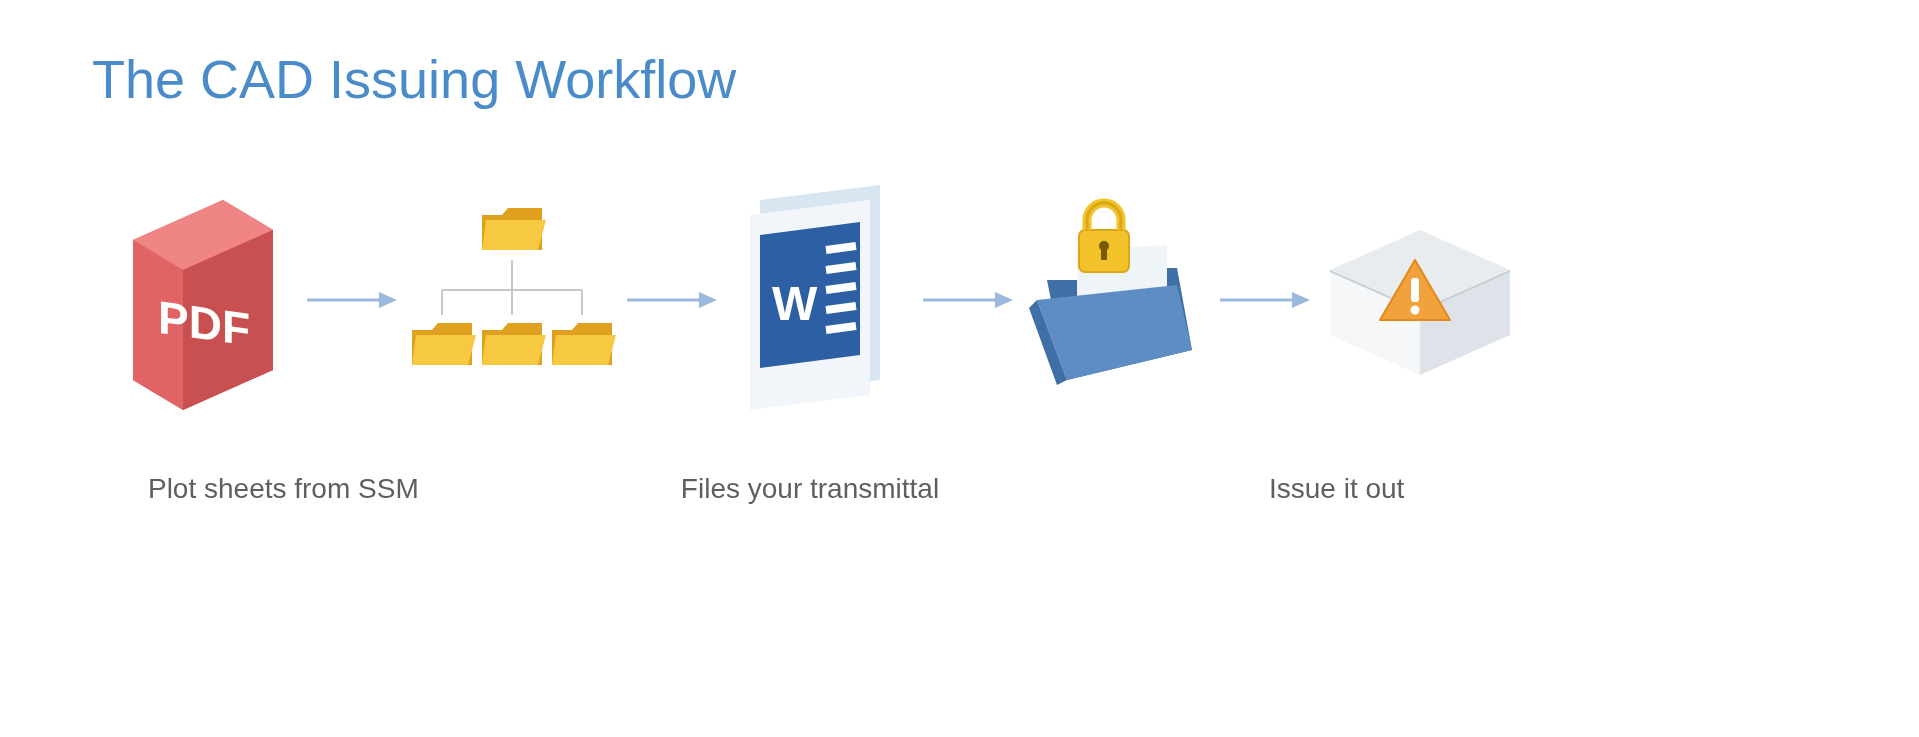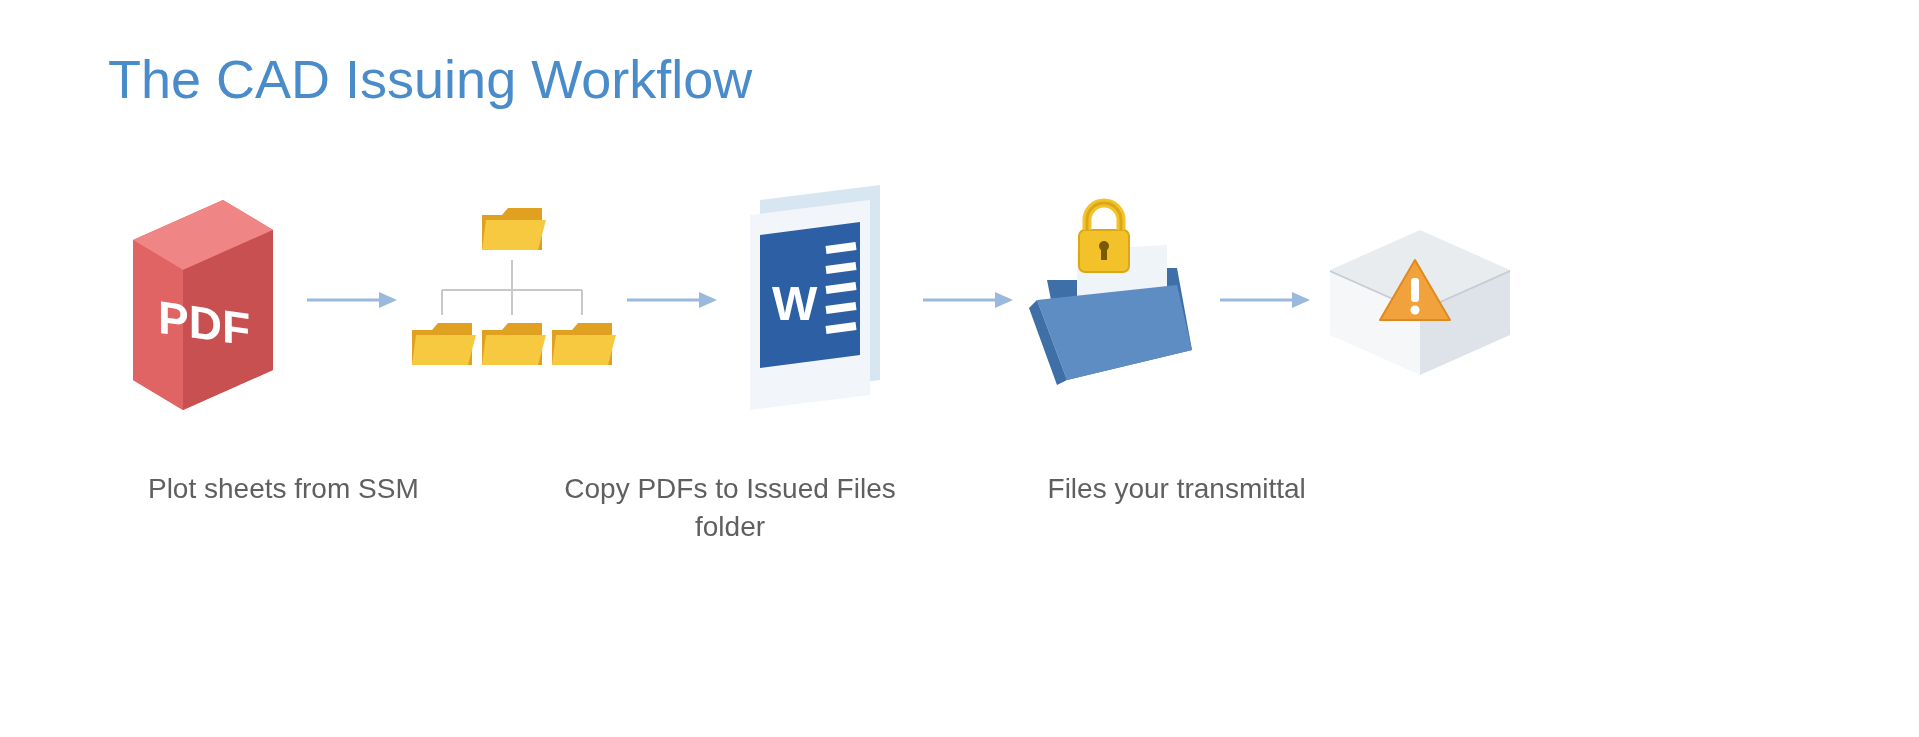--- a/index.html
+++ b/index.html
@@ -11,21 +11,21 @@
     font-family: Arial, Helvetica, sans-serif;
     overflow: hidden;
   }
   .slide {
     position: relative;
     width: 1919px;
     height: 737px;
   }
   .title {
     position: absolute;
-    left: 108px;
+    left: 92px;
     top: 48px;
     font-size: 54px;
     color: #4A8CCA;
     font-weight: 400;
   }
   .flow {
     position: absolute;
     left: 100px;
     top: 150px;
     width: 1420px;
@@ -200,20 +200,20 @@
           <circle cx="35" cy="50" r="4.5" fill="#ffffff"></circle>
         </g>
       </svg>
     </div>
 
   </div>
 
   <div class="captions">
     <div class="cap">Plot sheets from SSM</div>
     <div class="cap-spacer"></div>
-    <div class="cap">Copy PDFs to Issued Files folder</div>
     <div class="cap-spacer"></div>
     <div class="cap">Files your transmittal</div>
     <div class="cap-spacer"></div>
     <div class="cap-spacer"></div>
+    <div class="cap">Issue it out</div>
   </div>
 
 </div>
 
 </body></html>

